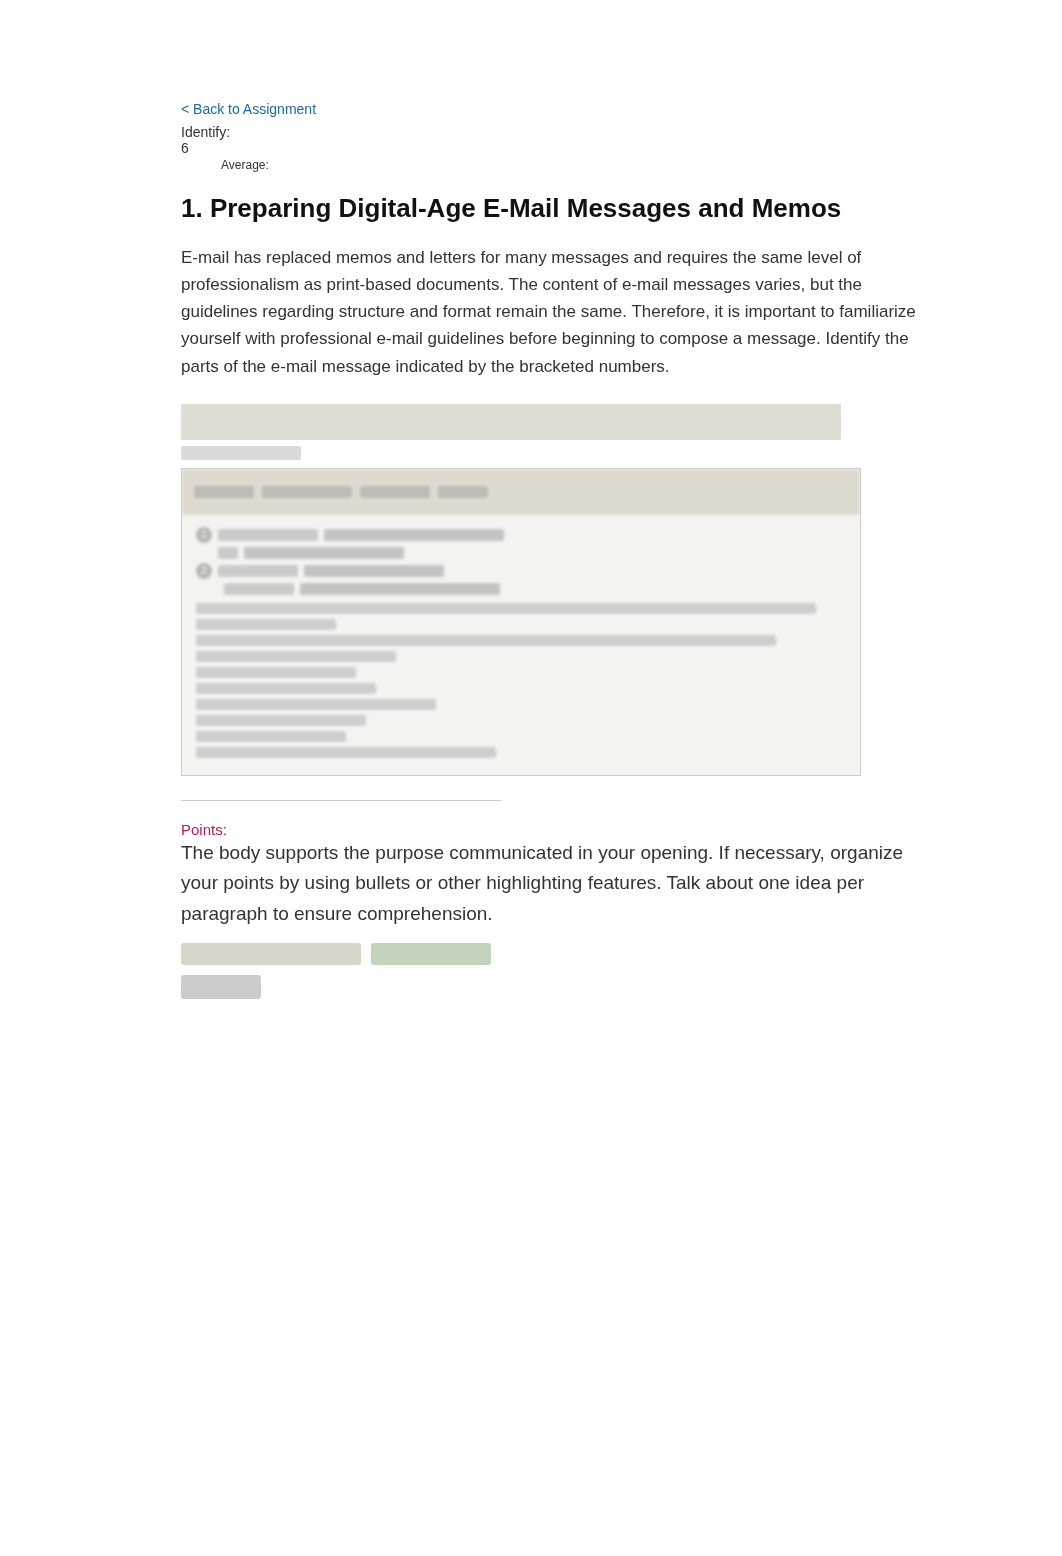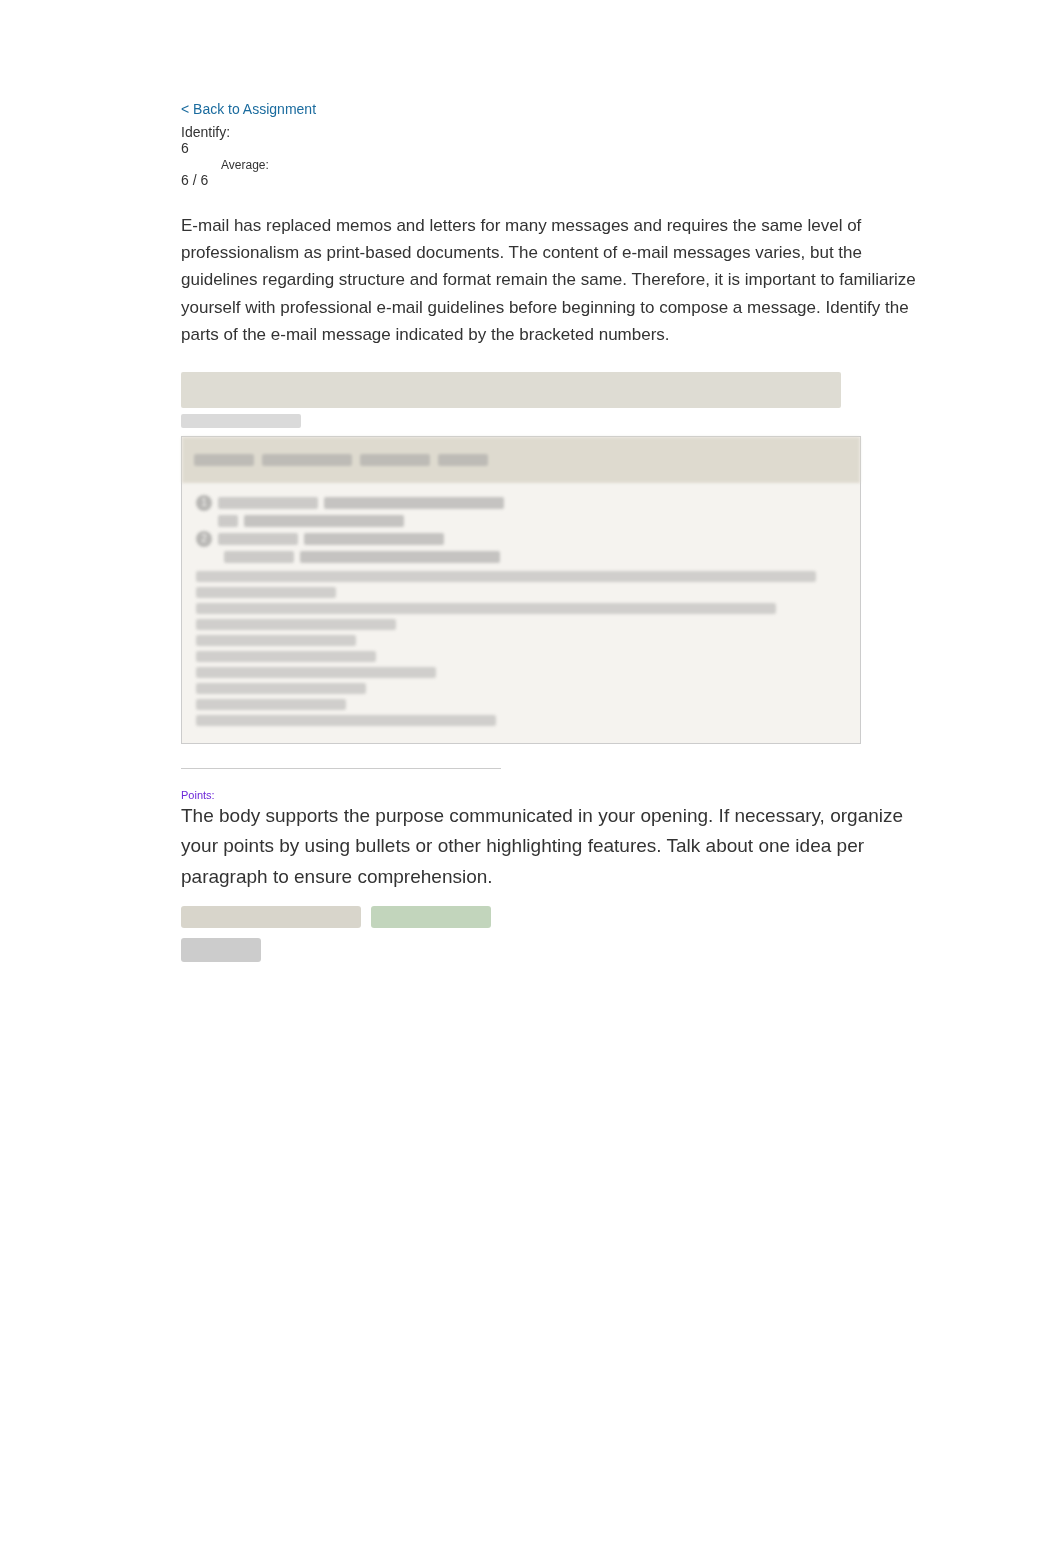--- a/index.html
+++ b/index.html
@@ -165,22 +165,22 @@
       border-top: 1px solid #ccc;
       margin: 20px 0;
       width: 320px;
     }
 
     .points-section {
       margin-top: 10px;
     }
 
     .points-label {
-      font-size: 11px;
-      color: #6d28d9;
+      font-size: 15px;
+      color: #be185d;
     }
 
     .points-score {
       font-size: 15px;
       color: #333;
       margin-bottom: 10px;
     }
 
     .feedback-text {
       font-size: 19px;
@@ -246,23 +246,23 @@
   
   <div>
     <span class="attempts-label">Identify:</span>
   </div>
   <div class="attempts-value">6</div>
 
   
   <div class="average-row">
     <span class="average-label">Average:</span>
   </div>
-  <div class="score-value">6 / 6</div>
-
-  
+
+  
+  <h1 class="question-title">1. Preparing Digital-Age E-Mail Messages and Memos</h1>
 
   
   <p class="question-text">E-mail has replaced memos and letters for many messages and requires the same level of professionalism as print-based documents. The content of e-mail messages varies, but the guidelines regarding structure and format remain the same. Therefore, it is important to familiarize yourself with professional e-mail guidelines before beginning to compose a message. Identify the parts of the e-mail message indicated by the bracketed numbers.</p>
 
   
   <div>
     <div class="email-blurred-row-top"></div>
     <div class="small-blurred" style="width:120px;"></div>
   </div>
 

